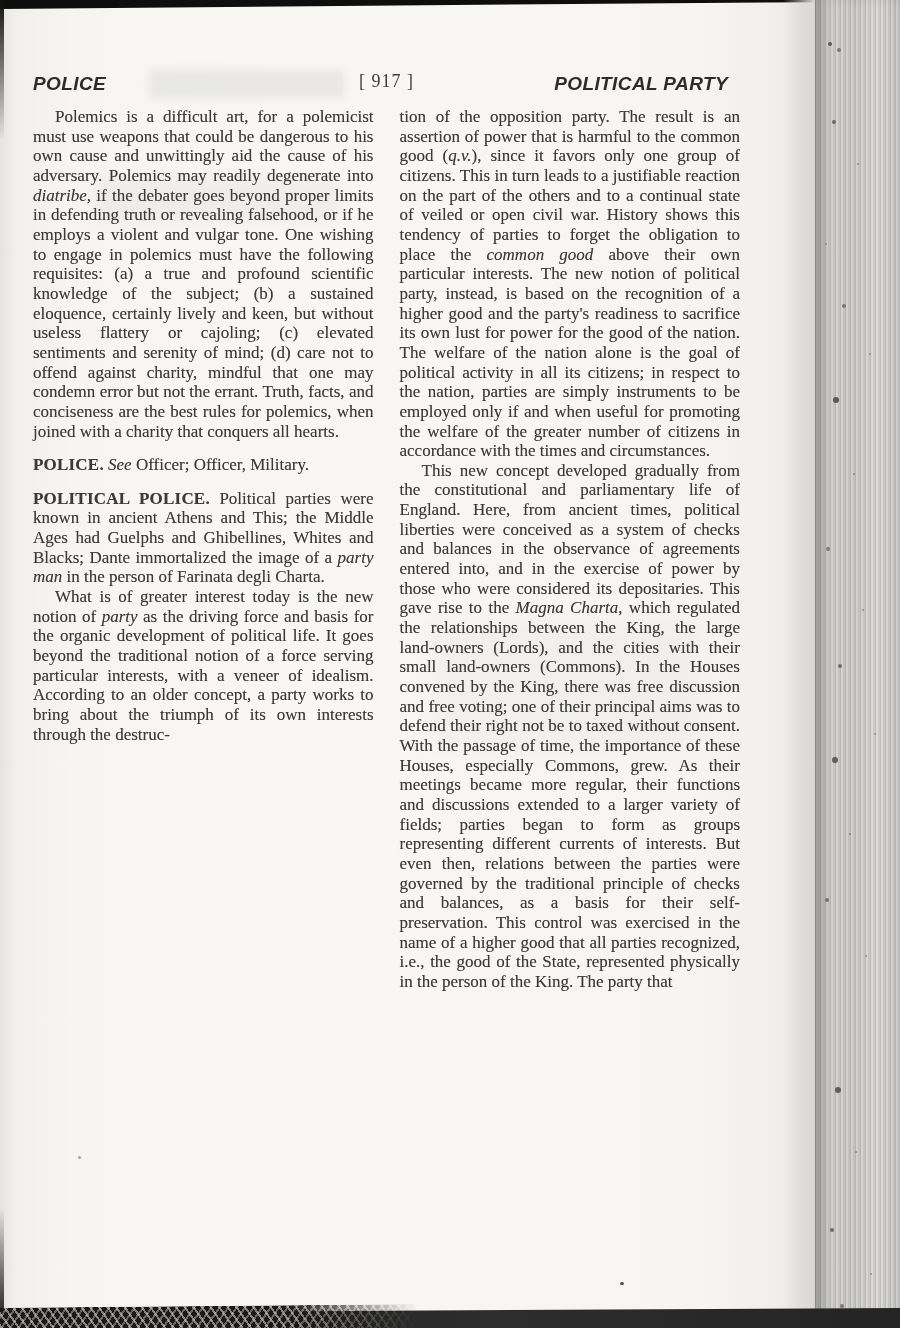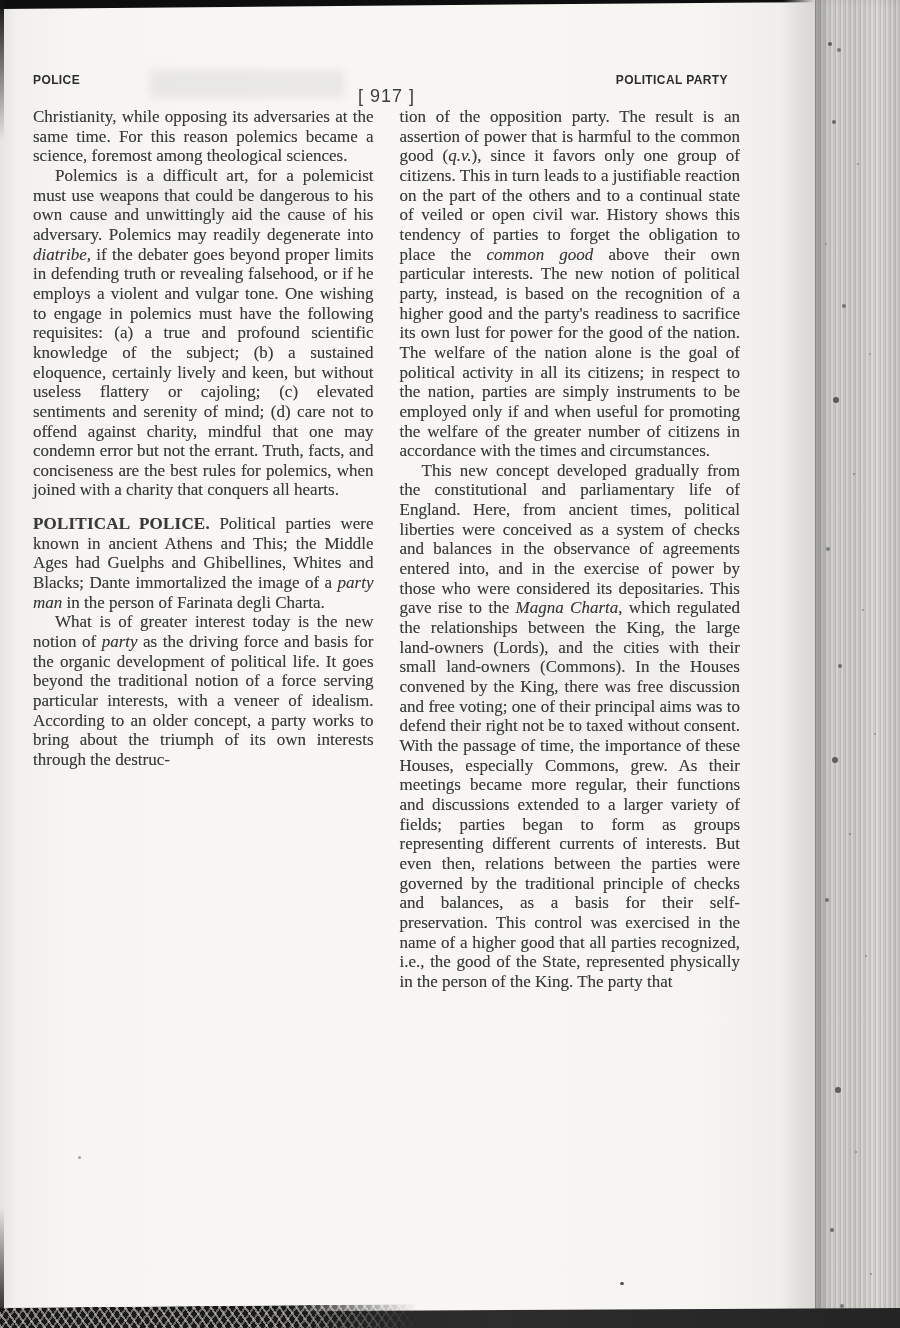--- a/index.html
+++ b/index.html
@@ -74,27 +74,27 @@
   .speck1 { left:620px; top:1282px; width:4px; height:3px; border-radius:50%; background:#4c4b49; }
   .speck2 { left:78px;  top:1156px; width:3px; height:3px; border-radius:50%; background:#716f6d; opacity:.6; }
 
   
   .header {
     position:absolute; left:33px; top:70px; width:707px; height:26px;
     font-size:18px;
   }
   .running-head {
     font-family:"Liberation Sans", sans-serif; font-weight:bold;
-    letter-spacing:0.4px; color:#2c2c2c; font-size:12px;
+    letter-spacing:0.4px; color:#2c2c2c; font-size:19px;font-style:italic;
   }
   .head-left  { position:absolute; left:0; top:3px; }
   .head-right { position:absolute; right:12px; top:3px; }
   .page-number {
-    position:absolute; left:50%; transform:translateX(-50%); top:16px;
-    font-family:Liberation Sans, sans-serif; font-size:18px; color:#3c3c3c;
+    position:absolute; left:50%; transform:translateX(-50%); top:1px;
+    font-family:Liberation Serif, serif; font-size:18px; color:#3c3c3c;
     letter-spacing:1px;
   }
 
   
   .columns {
     position:absolute; left:33px; top:107px; width:707px;
     display:flex; gap:26px;
   }
   .col {
     width:341px; text-align:justify;
@@ -117,22 +117,22 @@
   <div class="left-edge-bottom"></div>
 
   <div class="header">
     <span class="running-head head-left">POLICE</span>
     <span class="page-number">[ 917 ]</span>
     <span class="running-head head-right">POLITICAL PARTY</span>
   </div>
 
   <div class="columns">
     <div class="col">
-        <p class="cont"><span>Christianity, while opposing its adversaries at the same time. For this reason polemics became a science, foremost among theological sciences.</span></p>
         <p class="ind"><span>Polemics is a difficult art, for a polemicist must use weapons that could be dangerous to his own cause and unwittingly aid the cause of his adversary. Polemics may readily degenerate into </span><span class="i">diatribe,</span><span> if the debater goes beyond proper limits in defending truth or revealing falsehood, or if he employs a violent and vulgar tone. One wishing to engage in polemics must have the following requisites: (a) a true and profound scientific knowledge of the subject; (b) a sustained eloquence, certainly lively and keen, but without useless flattery or cajoling; (c) elevated sentiments and serenity of mind; (d) care not to offend against charity, mindful that one may condemn error but not the errant. Truth, facts, and conciseness are the best rules for polemics, when joined with a charity that conquers all hearts.</span></p>
+        <p class="entry"><span class="b">POLICE.</span><span> </span><span class="i">See</span><span> Officer; Officer, Military.</span></p>
         <p class="entry"><span class="b">POLITICAL POLICE.</span><span> Political parties were known in ancient Athens and This; the Middle Ages had Guelphs and Ghibellines, Whites and Blacks; Dante immortalized the image of a </span><span class="i">party man</span><span> in the person of Farinata degli Charta.</span></p>
         <p class="ind"><span>What is of greater interest today is the new notion of </span><span class="i">party</span><span> as the driving force and basis for the organic development of political life. It goes beyond the traditional notion of a force serving particular interests, with a veneer of idealism. According to an older concept, a party works to bring about the triumph of its own interests through the destruc-</span></p>
       </div>
     <div class="col">
         <p class="cont"><span>tion of the opposition party. The result is an assertion of power that is harmful to the common good (</span><span class="i">q.v.</span><span>), since it favors only one group of citizens. This in turn leads to a justifiable reaction on the part of the others and to a continual state of veiled or open civil war. History shows this tendency of parties to forget the obligation to place the </span><span class="i">common good</span><span> above their own particular interests. The new notion of political party, instead, is based on the recognition of a higher good and the party's readiness to sacrifice its own lust for power for the good of the nation. The welfare of the nation alone is the goal of political activity in all its citizens; in respect to the nation, parties are simply instruments to be employed only if and when useful for promoting the welfare of the greater number of citizens in accordance with the times and circumstances.</span></p>
         <p class="ind"><span>This new concept developed gradually from the constitutional and parliamentary life of England. Here, from ancient times, political liberties were conceived as a system of checks and balances in the observance of agreements entered into, and in the exercise of power by those who were considered its depositaries. This gave rise to the </span><span class="i">Magna Charta</span><span>, which regulated the relationships between the King, the large land-owners (Lords), and the cities with their small land-owners (Commons). In the Houses convened by the King, there was free discussion and free voting; one of their principal aims was to defend their right not be to taxed without consent. With the passage of time, the importance of these Houses, especially Commons, grew. As their meetings became more regular, their functions and discussions extended to a larger variety of fields; parties began to form as groups representing different currents of interests. But even then, relations between the parties were governed by the traditional principle of checks and balances, as a basis for their self-preservation. This control was exercised in the name of a higher good that all parties recognized, i.e., the good of the State, represented physically in the person of the King. The party that</span></p>
       </div>
   </div>
 
   <div class="artifact a1"></div>

